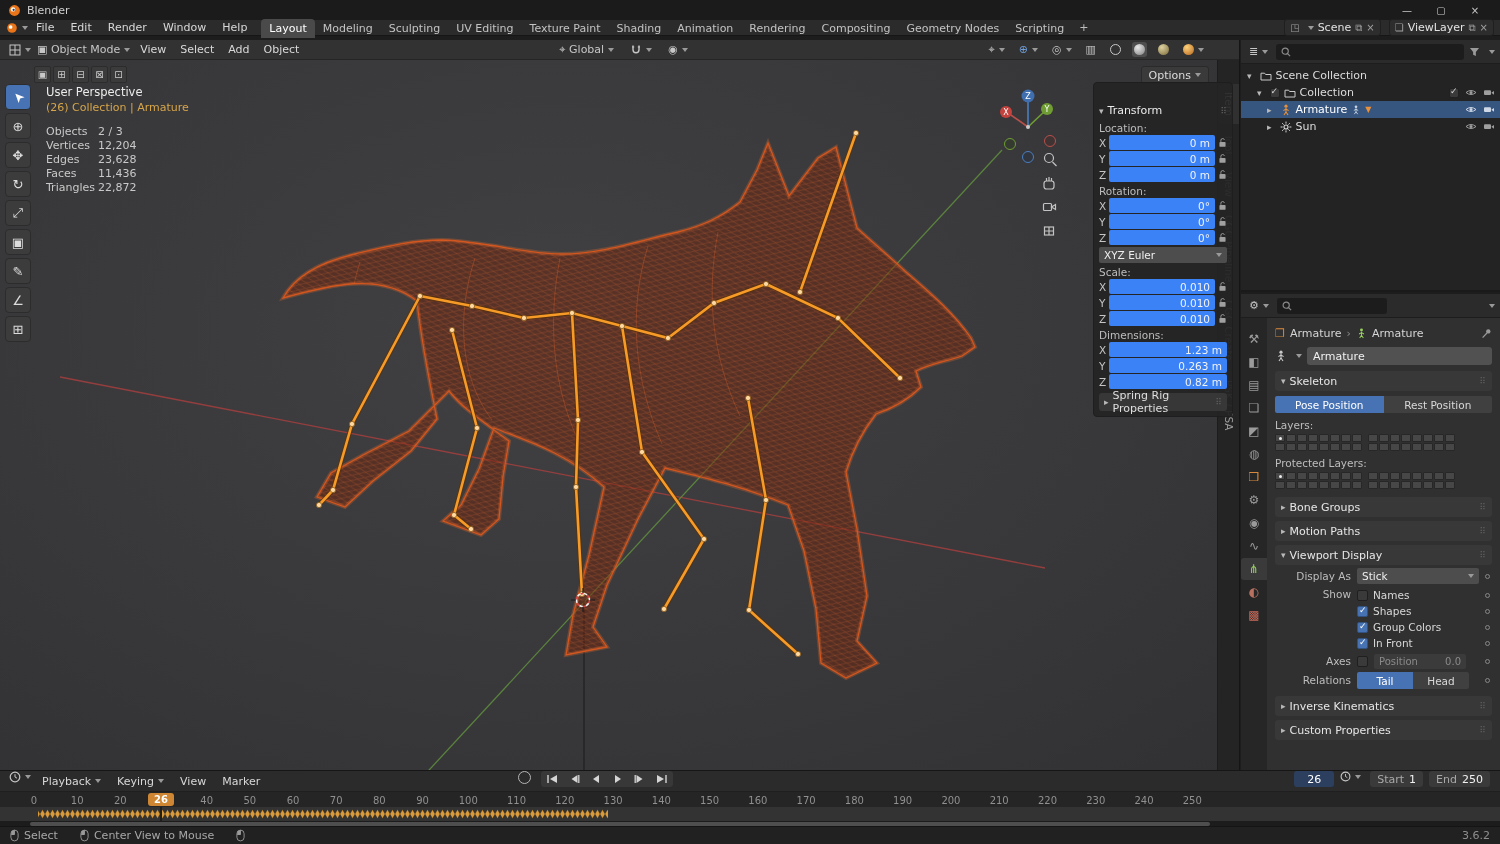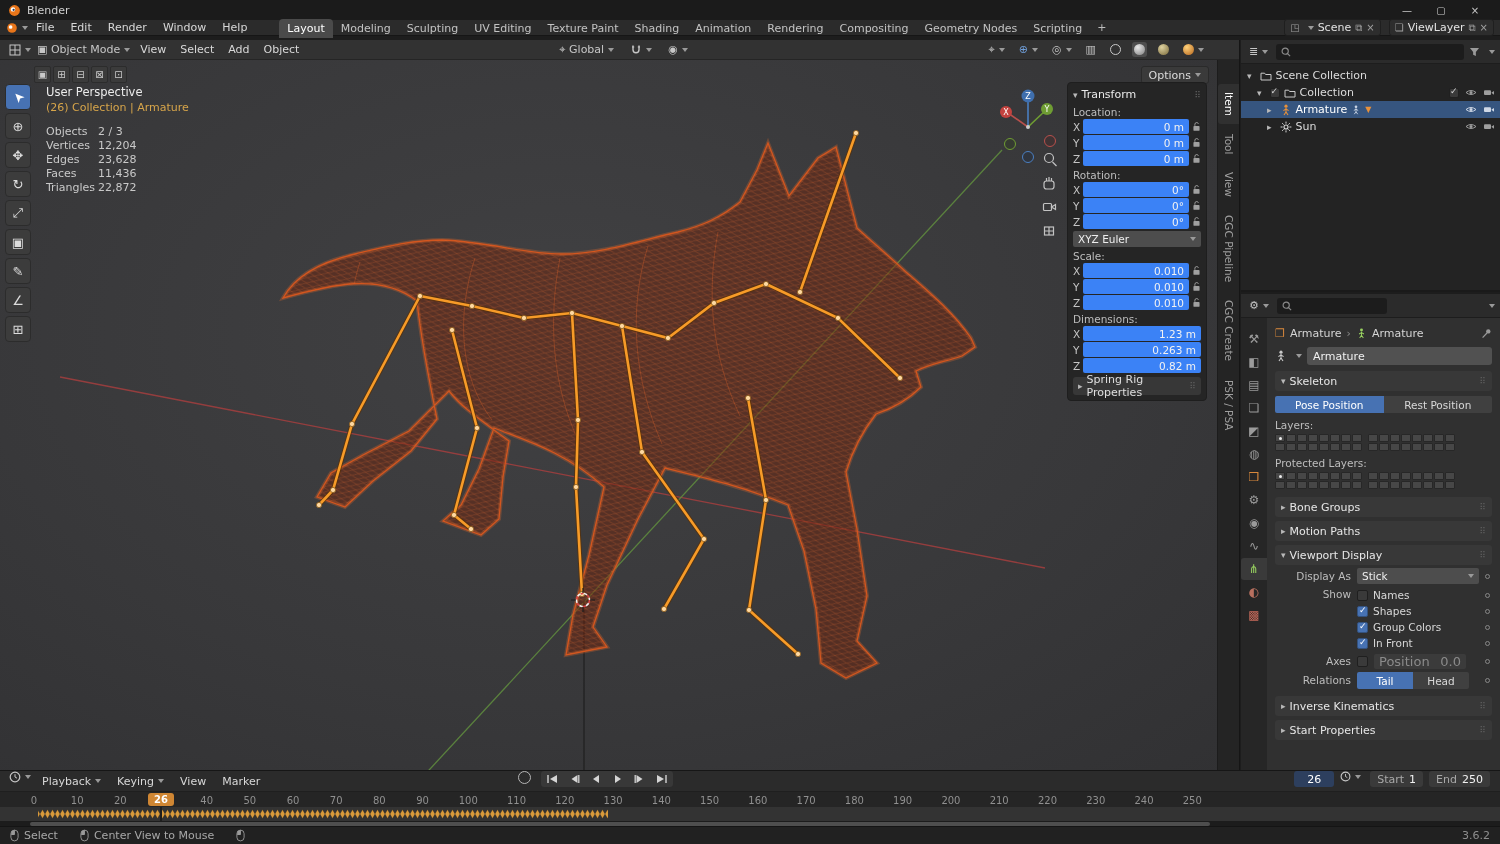--- a/index.html
+++ b/index.html
@@ -14,21 +14,21 @@
 .grip{margin-left:auto;color:#5d5d5d;font-size:9px}
 .grip::after{content:"⠿"}
 svg.ic{flex:none}
 
 #titlebar{left:0;top:0;width:1500px;height:20px;background:#1b1b1b;display:flex;align-items:center;padding:0 8px;color:#cfcfcf}
 #titlebar .title{margin-left:6px}
 .winbtn{width:34px;height:20px;display:flex;align-items:center;justify-content:center;color:#c9c9c9;font-size:10px}
 
 #topbar{left:0;top:20px;width:1500px;height:16px;background:#2b2b2b;display:flex;align-items:center;padding:0 6px;border-bottom:1px solid #161616}
 .menu{padding:0 8px;height:20px;display:flex;align-items:center;color:#d8d8d8}
-#workspaces{display:flex;align-items:flex-end;height:20px;margin-left:24px}
+#workspaces{display:flex;align-items:flex-end;height:20px;margin-left:6px}
 .wsTab{padding:2px 8px;height:19px;color:#c3c3c3;border-radius:4px 4px 0 0;display:flex;align-items:center}
 .wsTab.active{background:#4a4a4a;color:#fff}
 .wsAdd{padding:0 7px;color:#bdbdbd}
 .idsel{display:flex;align-items:center;gap:4px;background:#2d2d2d;border:1px solid #1f1f1f;border-radius:3px;height:17px;padding:0 5px;margin-left:8px}
 .idsel .nm{color:#e2e2e2}
 .mini{color:#9f9f9f;font-size:10px}
 
 #viewport{left:0;top:40px;width:1240px;height:730px;background:radial-gradient(ellipse at 45% 40%,#414143 0%,#38383a 60%,#313133 100%);border-right:1px solid #151515}
 .vp-header{position:absolute;left:0;top:0;width:100%;height:20px;background:#323232;border-bottom:1px solid #252525;display:flex;align-items:center;padding:0 6px;z-index:5}
 .vp-header .menu{padding:0 7px}
@@ -49,21 +49,21 @@
 #overlay .l1{color:#ececec;font-size:11.5px}
 #overlay .l2{color:#d7a54a;margin-top:2px}
 #stats{position:absolute;left:46px;top:84px;z-index:4;color:#c9c9c9}
 #stats .srow{display:flex;height:14px;align-items:center}
 #stats .sl{width:52px}
 #toolbar{position:absolute;left:5px;top:44px;display:flex;flex-direction:column;gap:3px;z-index:6}
 .tbtn{width:26px;height:26px;background:#3c3c3c;border:1px solid #2c2c2c;border-radius:4px;color:#dcdcdc;font-size:13px;display:flex;align-items:center;justify-content:center}
 .tbtn.active{background:#4772b3;color:#fff}
 .g-rot{display:inline-block;transform:rotate(-135deg)}
 
-#npanel{position:absolute;right:32px;top:42px;width:140px;background:rgba(36,36,36,.94);border:1px solid #1e1e1e;border-radius:4px;padding:3px 5px 5px;z-index:7}
+#npanel{position:absolute;right:6px;top:42px;width:140px;background:rgba(36,36,36,.94);border:1px solid #1e1e1e;border-radius:4px;padding:19px 5px 5px;z-index:7}
 .ph{display:flex;align-items:center;height:17px;color:#eaeaea}
 .glabel{color:#bdbdbd;font-size:10.5px;margin:3px 0 1px}
 .trow{display:flex;align-items:center;height:15px;margin-bottom:1px}
 .taxis{width:10px;color:#c5c5c5;font-size:10.5px;flex:none}
 .nf{flex:1;height:15px;background:#3b82f6;border-radius:2px;color:#f2f2f2;font-size:10.5px;display:flex;align-items:center;justify-content:flex-end;padding:0 5px}
 .lk{width:9px;height:11px;color:#a0a0a0;margin-left:3px;flex:none}
 .dd{height:16px;background:#4d4d4d;border-radius:2px;color:#eeeeee;font-size:10.5px;display:flex;align-items:center;padding:0 5px;justify-content:space-between}
 .subpanel{height:18px;background:#373737;border-radius:3px;display:flex;align-items:center;padding:0 5px;margin-top:4px;color:#dedede}
 
 #ntabs{position:absolute;right:0;top:20px;width:22px;height:710px;background:#242424;border-left:1px solid #1c1c1c;display:flex;flex-direction:column;align-items:stretch;padding-top:24px;z-index:6}
@@ -102,21 +102,21 @@
 .lc{background:#474747;border:1px solid #272727;border-radius:1px;position:relative}
 .lc.active::after{content:"";position:absolute;inset:0;margin:auto;width:3px;height:3px;border-radius:50%;background:#ededed}
 .drow{display:flex;align-items:flex-start;margin-top:3px;padding-right:2px}
 .plabel{width:76px;text-align:right;color:#bdbdbd;font-size:10.5px;margin-right:6px;flex:none;line-height:15px}
 .chkrow{display:flex;align-items:center;height:16px;width:100%}
 .cb{width:11px;height:11px;border-radius:2px;background:#3a3a3a;border:1px solid #1f1f1f;position:relative;flex:none}
 .chkrow.active .cb{background:#4772b3;border-color:#34527e}
 .chkrow.active .cb::after{content:"✓";position:absolute;left:1px;top:-2px;font-size:9px;color:#fff}
 .cblabel{margin-left:5px;color:#d8d8d8;font-size:10.5px}
 .adot{width:5px;height:5px;border-radius:50%;border:1px solid #878787;margin-left:auto;flex:none}
-.slider{width:92px;height:15px;background:#3b3b3b;border-radius:2px;display:flex;align-items:center;justify-content:space-between;padding:0 5px;color:#8a8a8a;font-size:13px;margin-left:6px}
+.slider{width:92px;height:15px;background:#3b3b3b;border-radius:2px;display:flex;align-items:center;justify-content:space-between;padding:0 5px;color:#8a8a8a;font-size:10px;margin-left:6px}
 
 #timeline{left:0;top:770px;width:1500px;height:56px;background:#2b2b2b;border-top:1px solid #161616}
 #theader{height:20px;display:flex;align-items:flex-start;padding:0 6px}
 .transport{display:flex;background:#383838;border-radius:3px;margin-left:10px}
 .trbtn{width:22px;height:16px;display:flex;align-items:center;justify-content:center;color:#d5d5d5}
 .pill{height:16px;background:#3a3a3a;border-radius:3px;display:flex;align-items:center;padding:0 7px;gap:5px;margin-left:6px}
 .pill .pl{color:#a8a8a8}.pill .pv{color:#f0f0f0}
 #framefield{width:40px;height:16px;background:#2d3f5e;border-radius:3px;display:flex;align-items:center;justify-content:center;color:#fff;margin-left:auto}
 #ruler{position:absolute;left:0;top:20px;width:1500px;height:16px;background:#252525;border-top:1px solid #1f1f1f}
 #ticks{position:absolute;left:27px;top:0;width:1175px;height:16px;display:flex;justify-content:space-between;align-items:center}
@@ -920,21 +920,21 @@
           <div class="active" data-name="tail-button">Tail</div>
           <div data-name="head-button">Head</div>
         </div>
         <span class="adot" data-name="animate-dot-icon"></span>
       </div>
       <div class="sect cl" style="margin-top:7px" data-name="inverse-kinematics-section-header">
         <span>Inverse Kinematics</span>
           <span class="grip" data-name="panel-grip-icon"></span>
       </div>
       <div class="sect cl" data-name="custom-properties-section-header">
-        <span>Start Properties</span>
+        <span>Custom Properties</span>
           <span class="grip" data-name="panel-grip-icon"></span>
       </div>
     </div>
   </div>
 
   <div id="timeline" class="abs" data-name="timeline-editor">
     <div id="theader" data-name="timeline-header">
       <span class="hdr-ic" data-name="editor-type-icon">
           <svg class="ic" width="12" height="12">
             <use href="#i-clock"></use>

